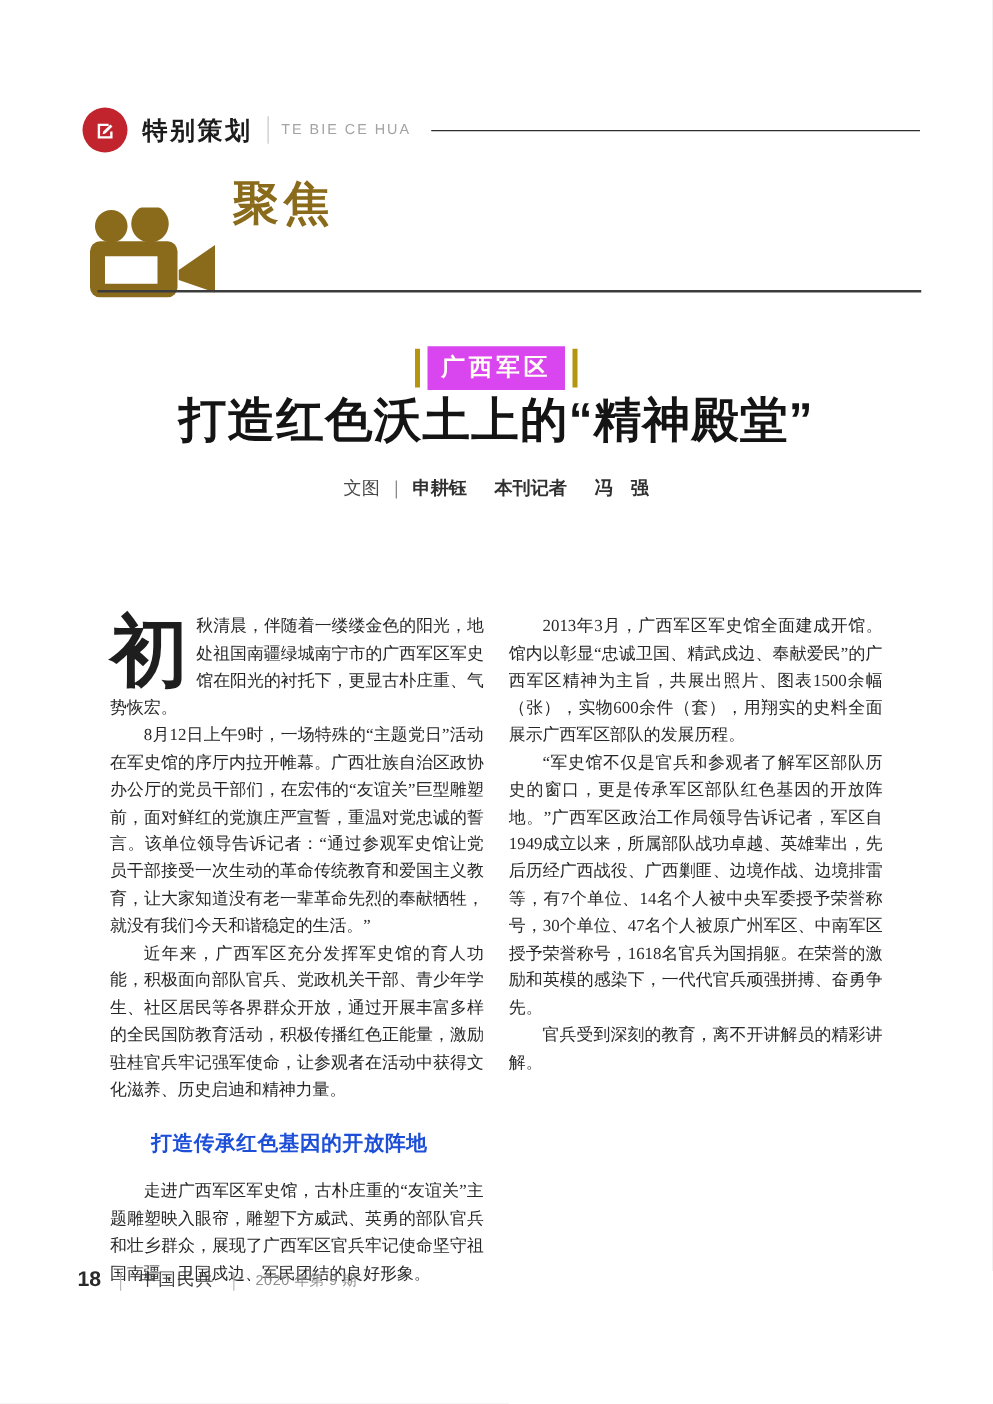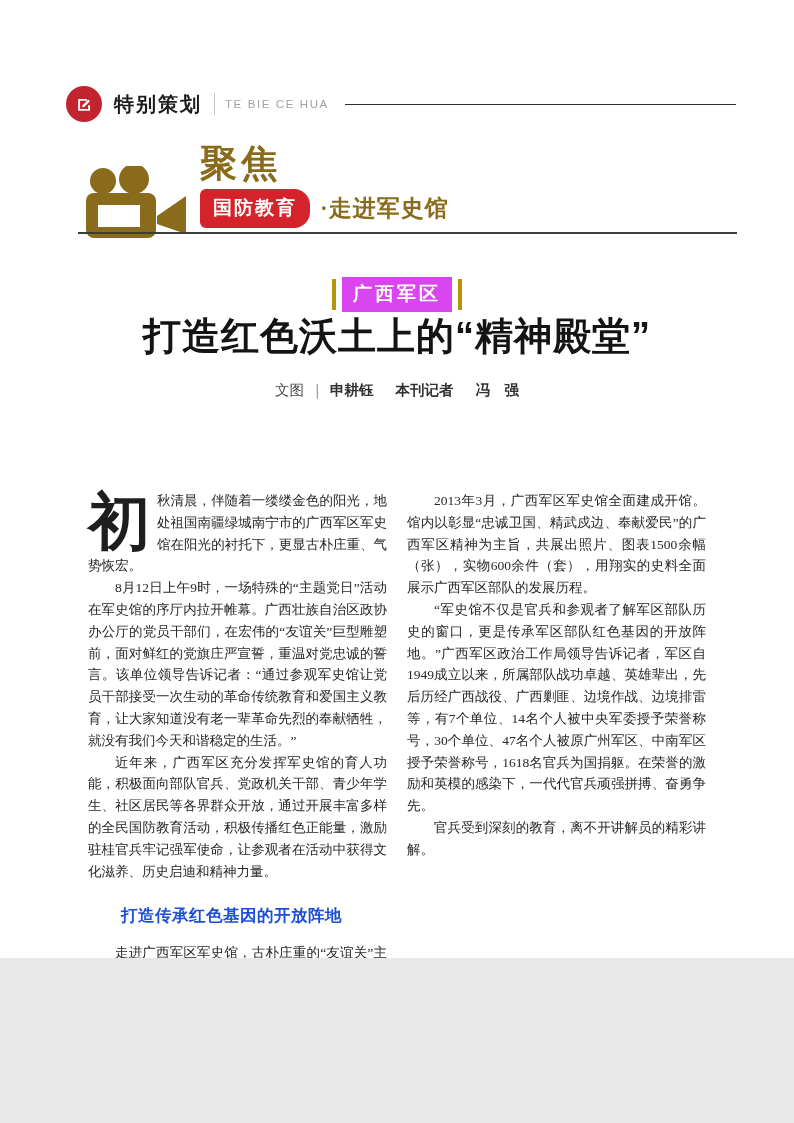--- a/index.html
+++ b/index.html
@@ -1,18 +1,18 @@
 <!DOCTYPE html>
 <html><head>
 <meta charset="utf-8">
 <style>
   * { margin:0; padding:0; box-sizing:border-box; }
   html,body { background:#e8e8e8; }
   .page {
-    position:relative; width:794px; height:958px; margin:0 auto;
+    position:relative; width:794px; height:1123px; margin:0 auto;
     background:#ffffff; overflow:hidden;
     font-family:"Liberation Serif","DejaVu Serif",serif; color:#262626;
   }
 
   
   .topbar { position:absolute; left:66px; right:58px; top:86px; display:flex; align-items:center; }
   .topbar-icon {
     width:36px; height:36px; border-radius:50%; background:#C2242E;
     display:flex; align-items:center; justify-content:center; flex:0 0 auto;
   }
@@ -22,21 +22,21 @@
     font-weight:bold; font-size:20px; color:#1c1c1c; letter-spacing:2px;
   }
   .topbar-vdiv { width:1px; height:22px; background:#c9c9c9; margin:0 10px 0 12px; }
   .topbar-pinyin {
     font-family:"Liberation Sans","DejaVu Sans",sans-serif;
     font-size:11.5px; color:#a3a3a3; letter-spacing:1.6px; white-space:nowrap;
   }
   .topbar-line { flex:1; height:1px; background:#2e2e2e; margin-left:16px; }
 
   
-  .logo { position:absolute; left:86px; top:144px; display:flex; align-items:flex-start; }
+  .logo { position:absolute; left:72px; top:144px; display:flex; align-items:flex-start; }
   .camera { width:104px; height:72px; margin-top:22px; flex:0 0 auto; }
   .logo-right { margin-left:10px; }
   .logo-focus {
     font-family:"Liberation Serif","DejaVu Serif",serif; font-weight:bold;
     font-size:37px; line-height:40px; color:#8A6A1B; letter-spacing:4px;
   }
   .logo-row { display:flex; align-items:center; margin-top:5px; }
   .logo-pill {
     background:#D5232C; color:#ffffff; font-family:"Liberation Sans","DejaVu Sans",sans-serif;
     font-weight:bold; font-size:19px; letter-spacing:2px;
@@ -116,24 +116,20 @@
   <div class="logo">
     <svg class="camera" viewBox="0 0 104 72" aria-hidden="true">
       <circle cx="17" cy="15" r="13" fill="#8A6A1B"></circle>
       <circle cx="48" cy="13" r="15" fill="#8A6A1B"></circle>
       <rect x="0" y="27" width="70" height="45" rx="8" fill="#8A6A1B"></rect>
       <rect x="12" y="39" width="42" height="22" fill="#ffffff"></rect>
       <polygon points="71,50 100,30 100,68 71,58" fill="#8A6A1B"></polygon>
     </svg>
     <div class="logo-right">
       <div class="logo-focus">聚焦</div>
-      <div class="logo-row">
-        <span class="logo-pill">国防教育</span>
-        <span class="logo-suffix">·走进军史馆</span>
-      </div>
     </div>
   </div>
   <div class="big-rule"></div>
 
   <div class="badge-row">
     <span class="badge-bar"></span>
     <span class="badge-box">广西军区</span>
     <span class="badge-bar"></span>
   </div>
 

